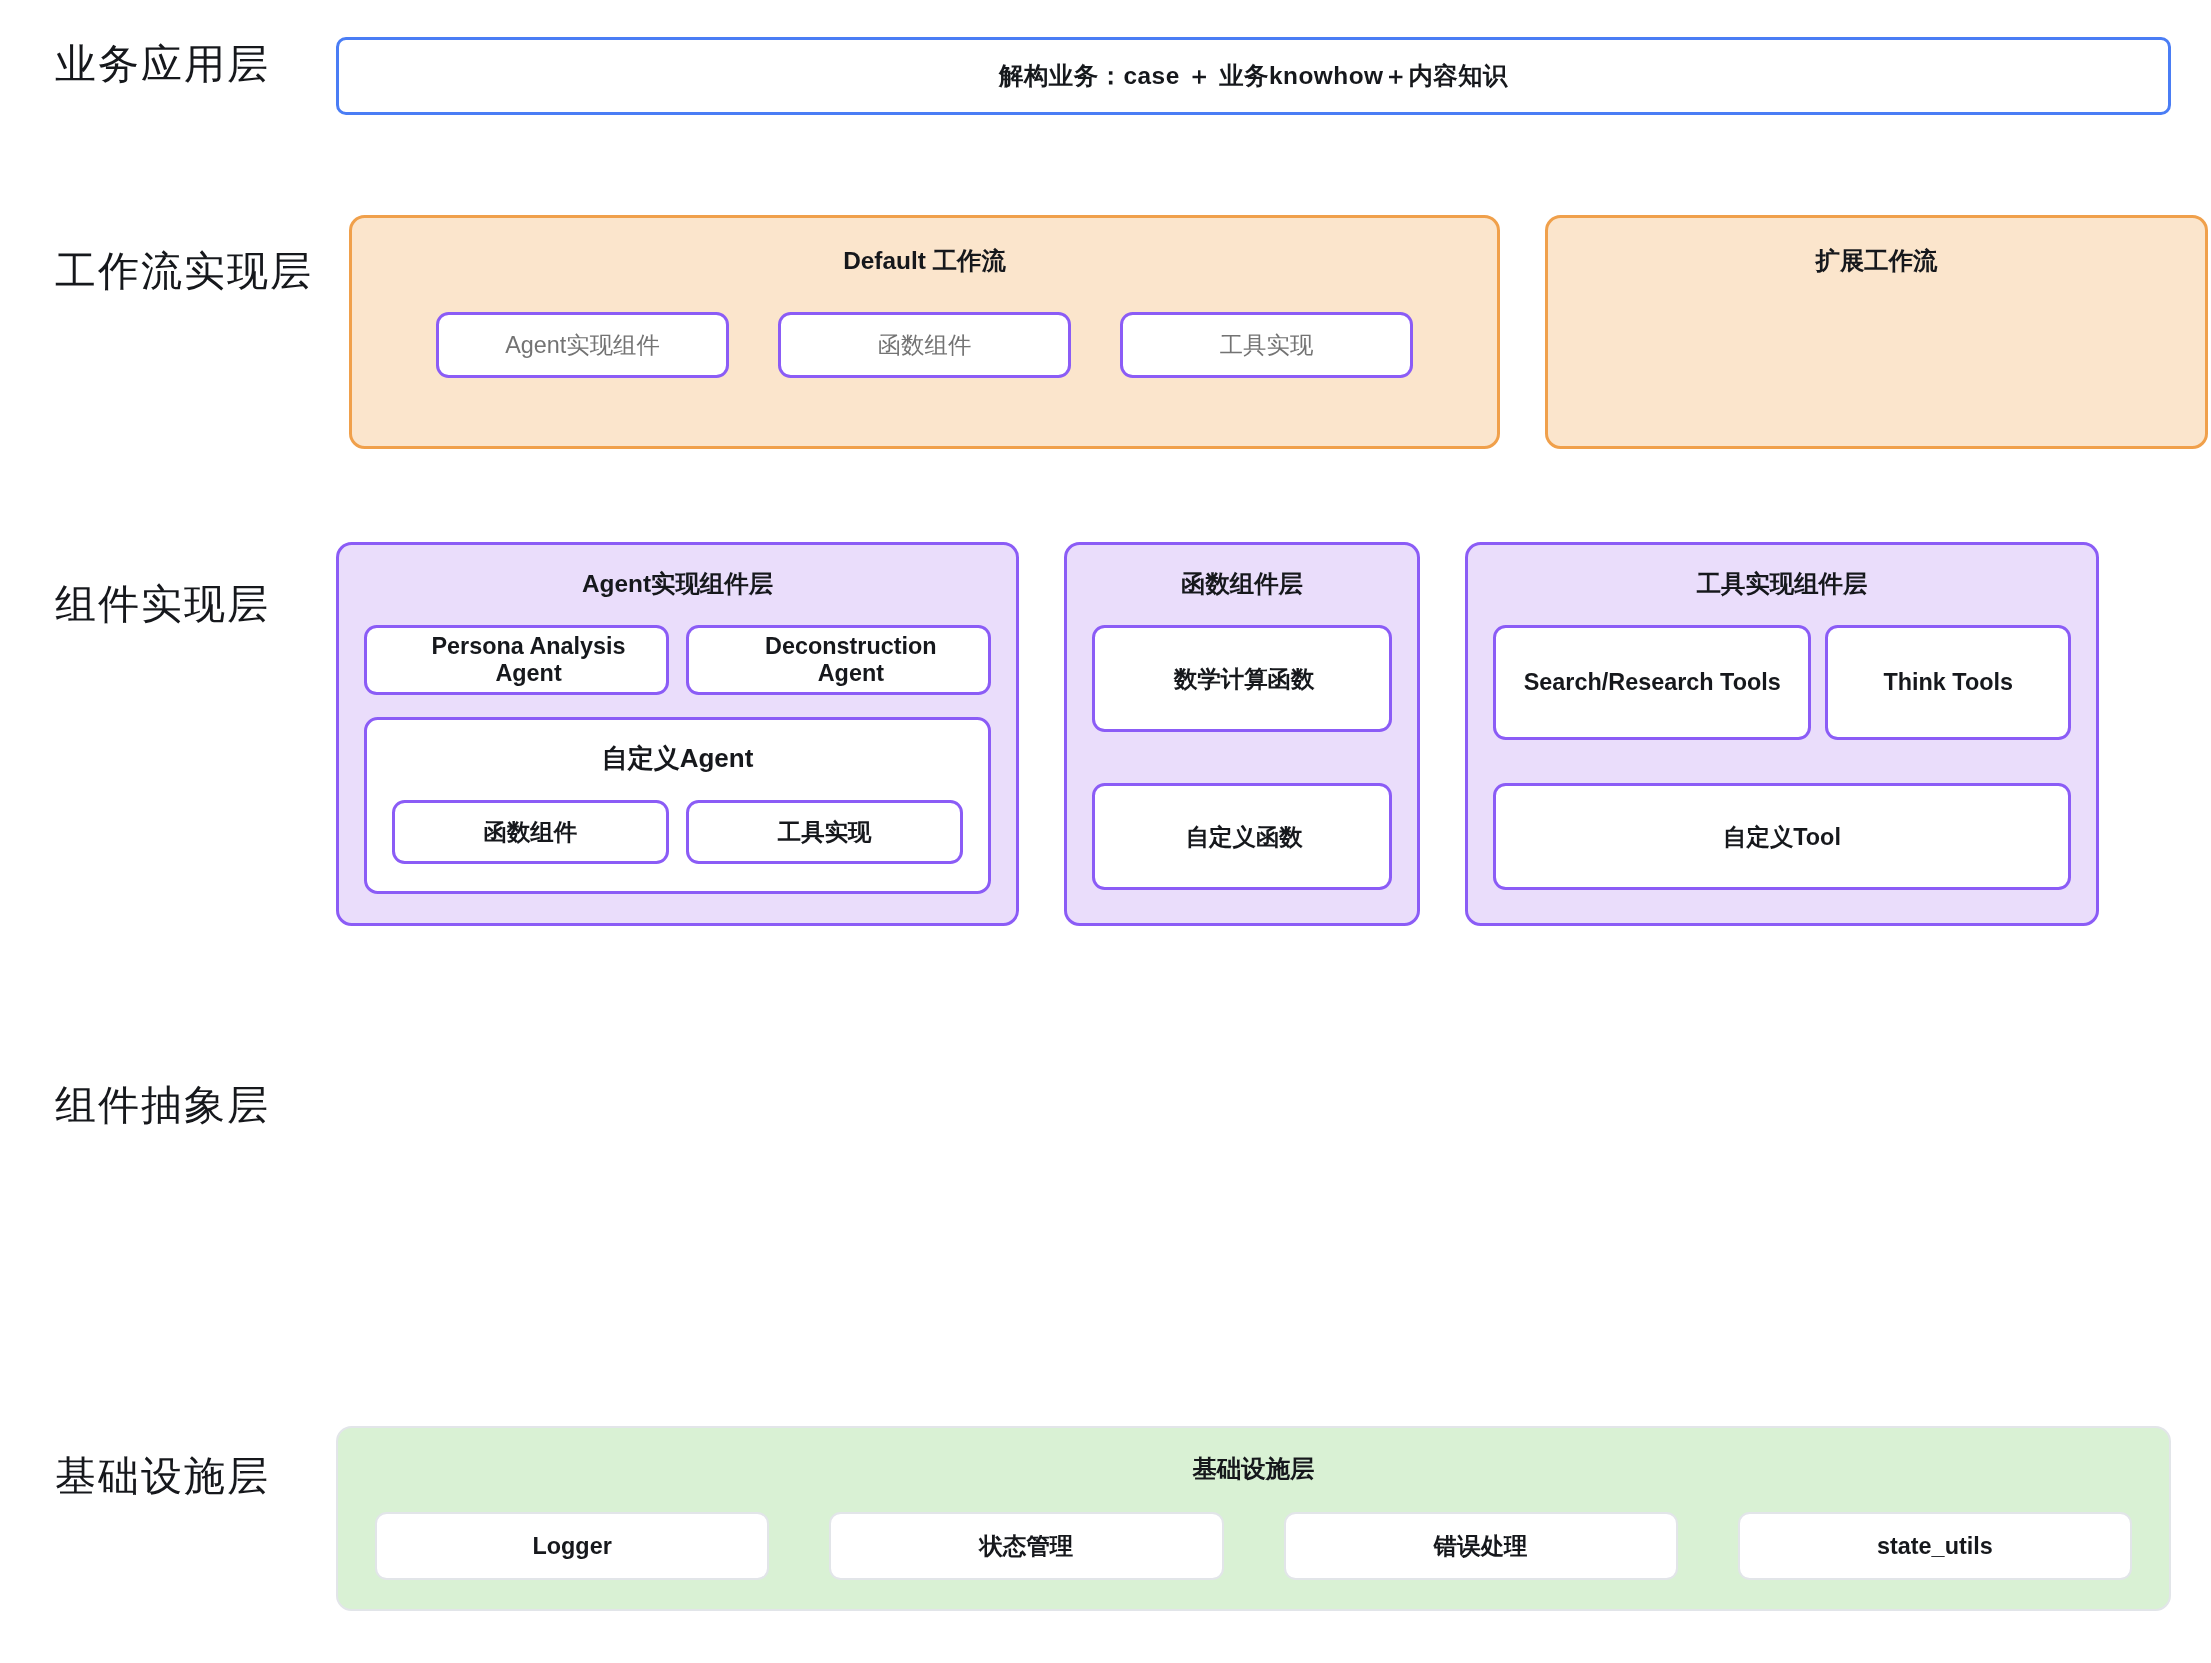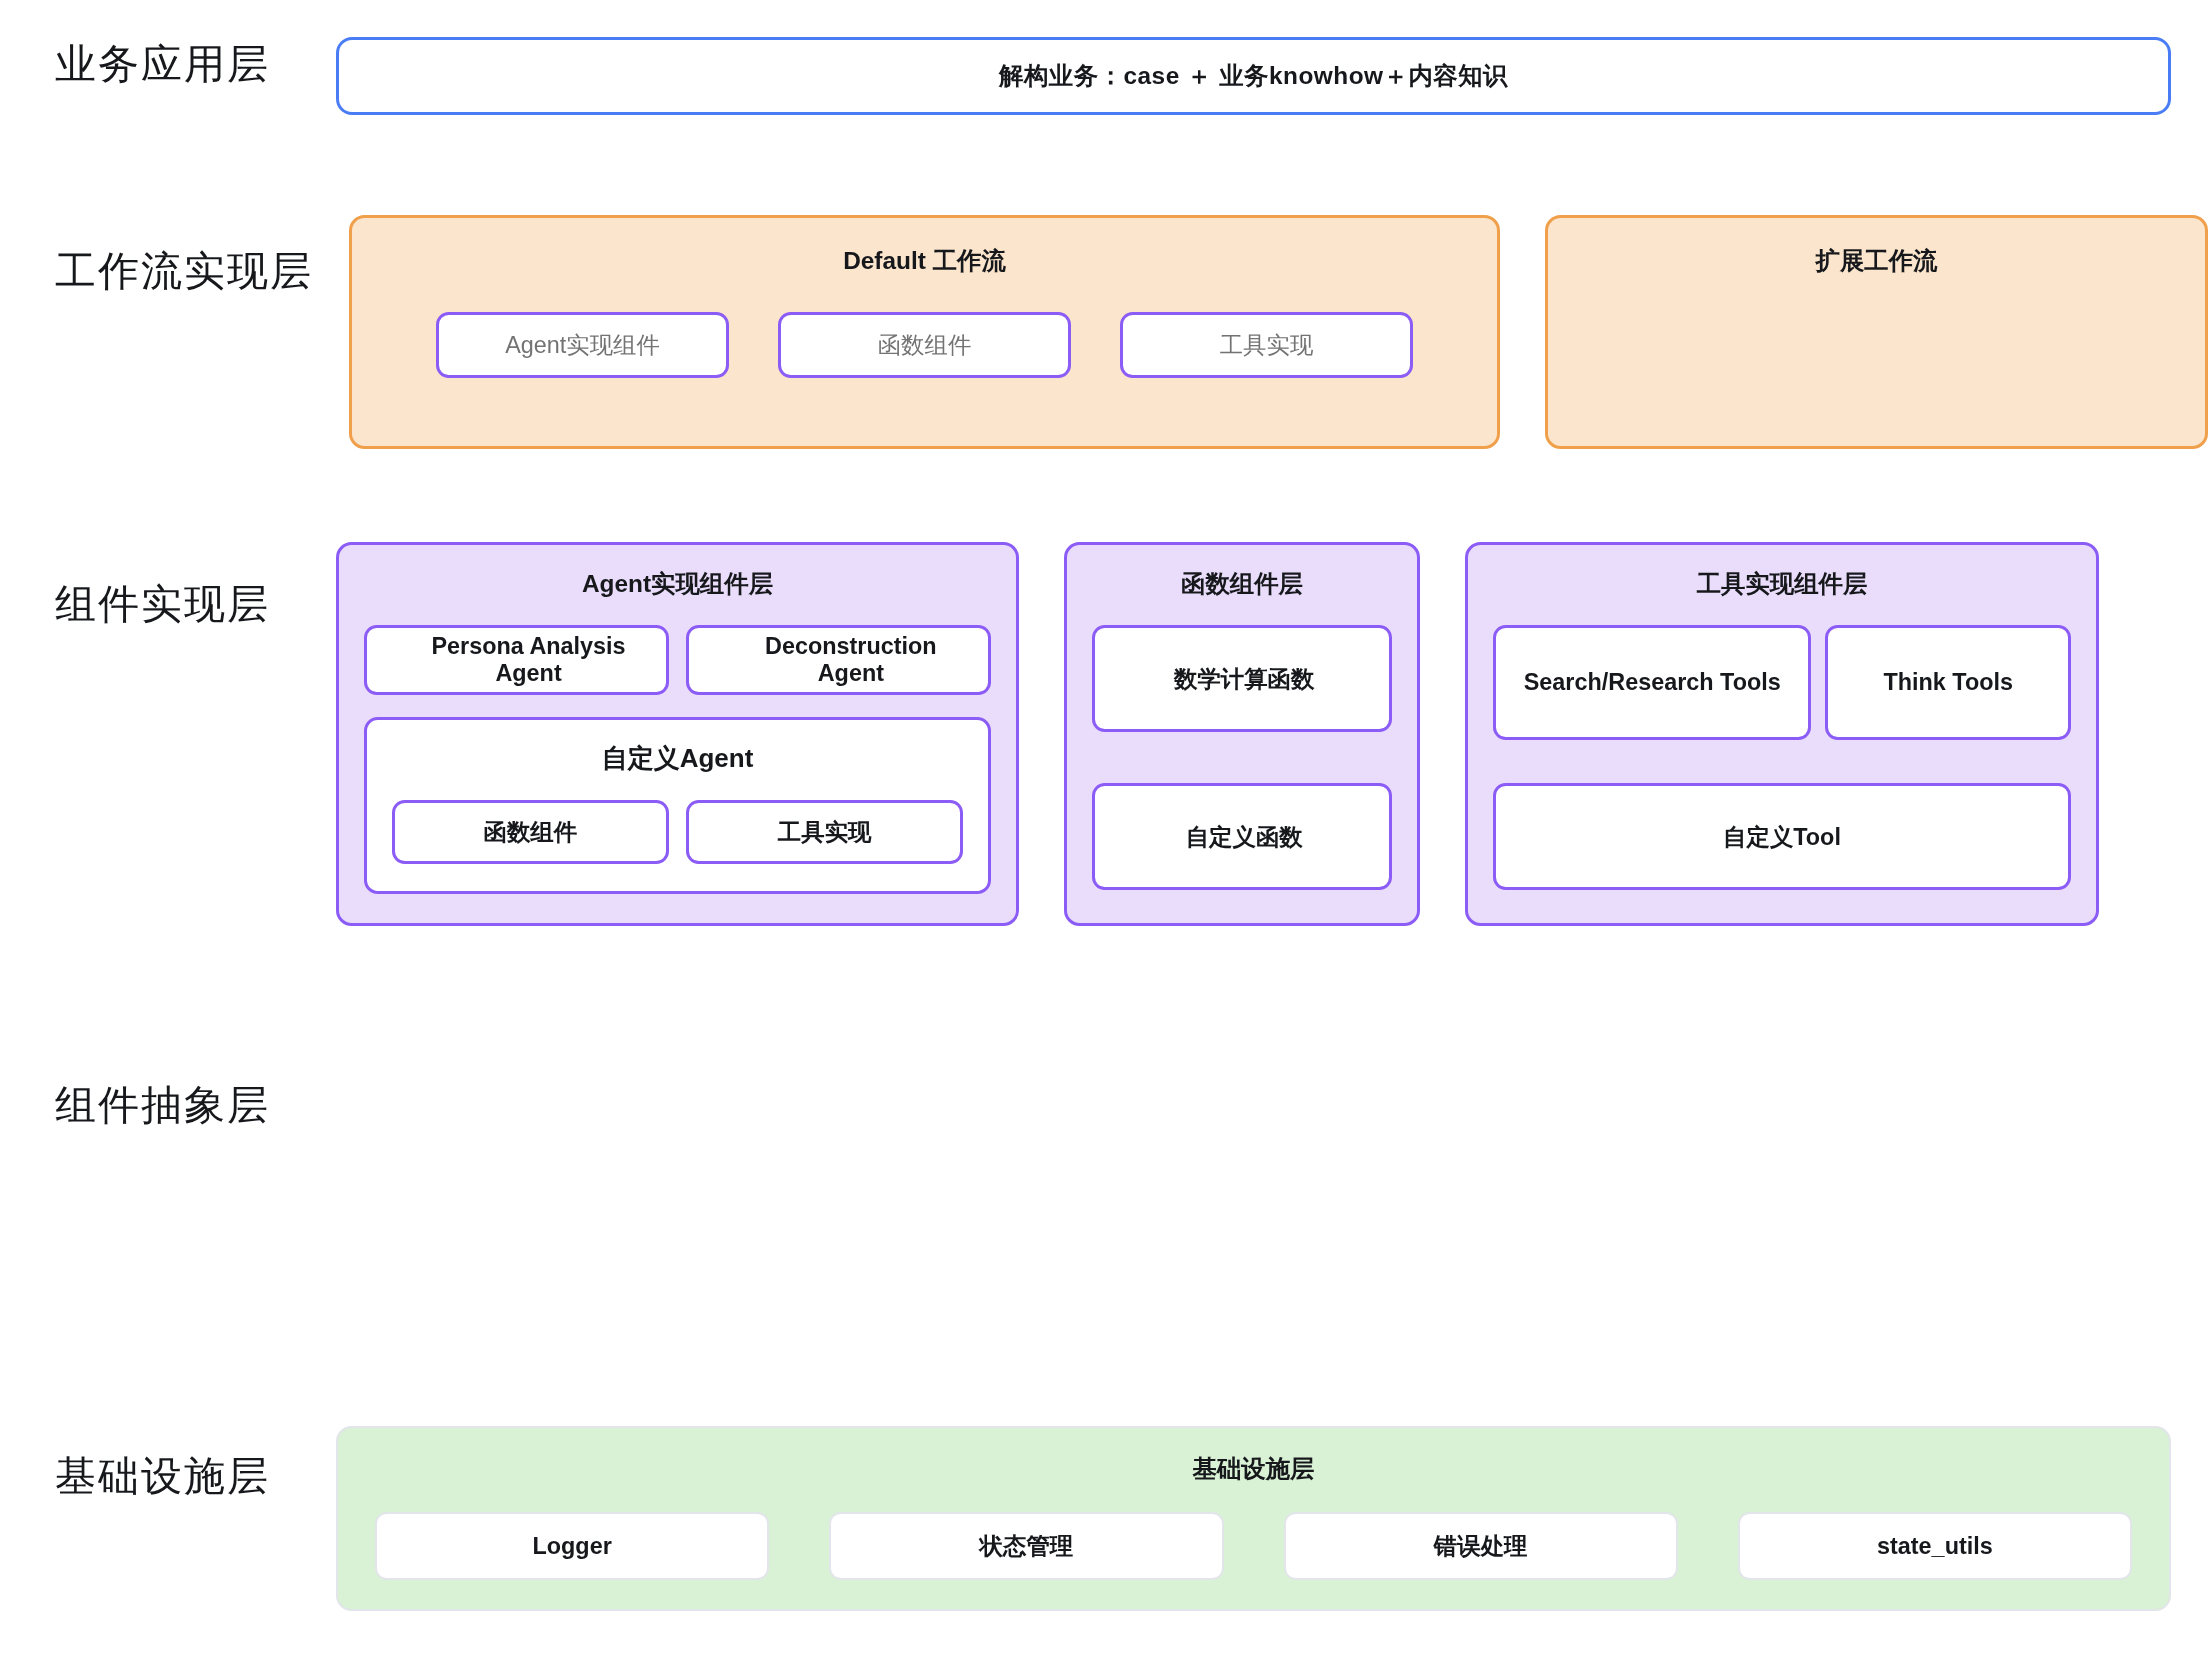--- a/index.html
+++ b/index.html
@@ -49,21 +49,21 @@
     gap: 45px;
     padding-right: 41px;
     box-sizing: border-box;
   }
 
   
   .biz-box {
     flex: 1 1 auto;
     height: 78px;
     border: 3.9px solid #4a7df5;
-    border-radius: 16px;
+    border-radius: 10px;
     background: #ffffff;
     display: flex;
     align-items: center;
     justify-content: center;
     box-sizing: border-box;
   }
   .biz-text {
     font-size: 24.4px;
     font-weight: 700;
     color: #16181c;

